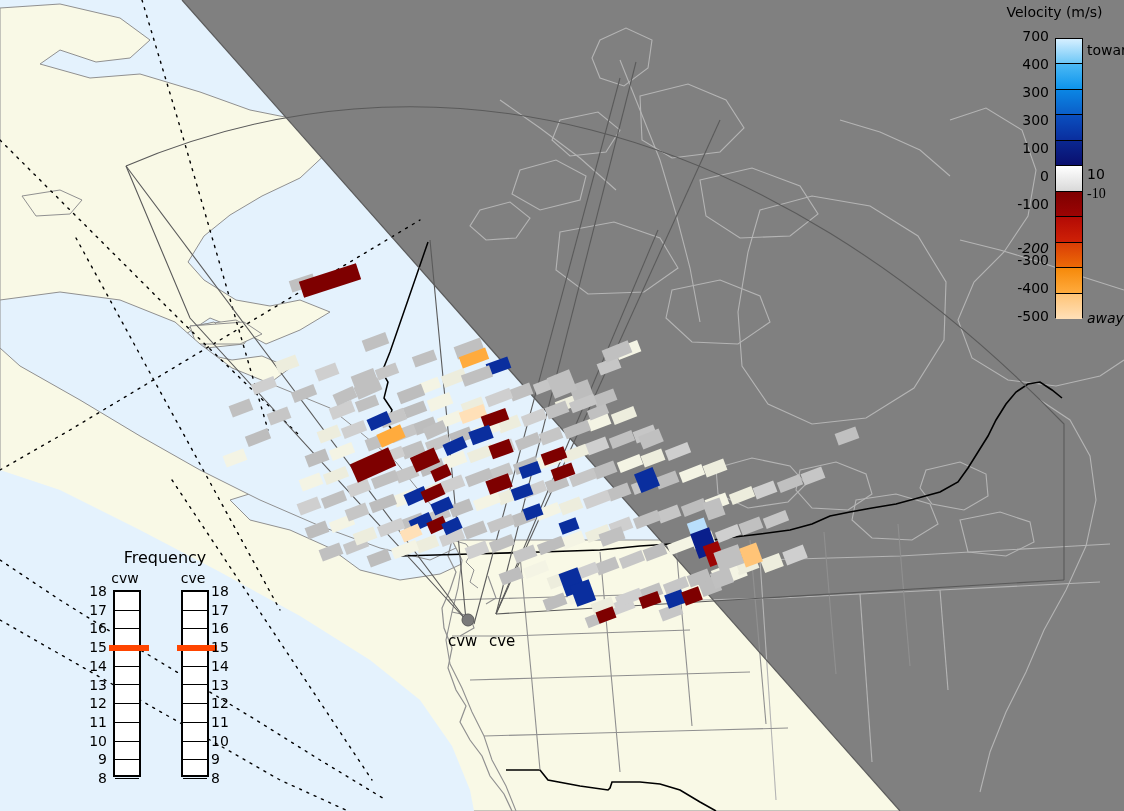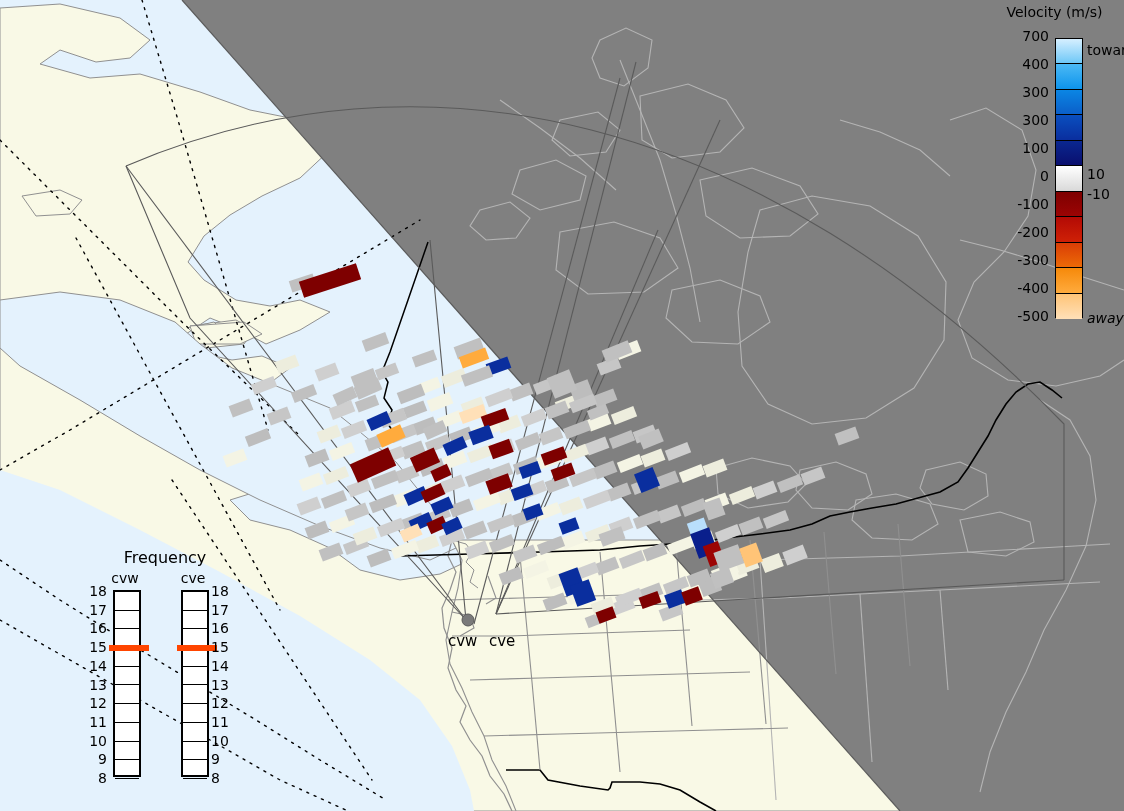--- a/index.html
+++ b/index.html
@@ -394,42 +394,42 @@
   <div id="cbar">
     <div class="cbtitle">Velocity (m/s)</div>
     <div id="cbticks">
         <span style="top: 0px;">700</span>
         <span style="top: 28px;">400</span>
         <span style="top: 56px;">300</span>
         <span style="top: 84px;">300</span>
         <span style="top: 112px;">100</span>
         <span style="top: 140px;">0</span>
         <span style="top: 168px; text-align: right;">-100</span>
-        <span style="top: 196px;">-200</span>
+        <span style="top: 212px; font-style: italic;">-200</span>
         <span style="top: 224px;">-300</span>
         <span style="top: 252px;">-400</span>
         <span style="top: 280px;">-500</span>
       </div>
     <div id="cbstrip">
         <div class="seg" style="height: 25.4545px; background: linear-gradient(rgb(214, 239, 255), rgb(111, 200, 247));"></div>
         <div class="seg" style="height: 25.4545px; background: linear-gradient(rgb(76, 185, 245), rgb(13, 148, 236));"></div>
         <div class="seg" style="height: 25.4545px; background: linear-gradient(rgb(11, 134, 228), rgb(11, 95, 201));"></div>
         <div class="seg" style="height: 25.4545px; background: linear-gradient(rgb(10, 79, 191), rgb(10, 46, 158));"></div>
         <div class="seg" style="height: 25.4545px; background: linear-gradient(rgb(10, 39, 144), rgb(10, 15, 110));"></div>
         <div class="seg" style="height: 25.4545px; background: linear-gradient(rgb(255, 255, 255), rgb(217, 217, 217));"></div>
         <div class="seg" style="height: 25.4545px; background: linear-gradient(rgb(126, 0, 0), rgb(156, 4, 4));"></div>
         <div class="seg" style="height: 25.4545px; background: linear-gradient(rgb(179, 10, 5), rgb(207, 33, 6));"></div>
         <div class="seg" style="height: 25.4545px; background: linear-gradient(rgb(218, 61, 6), rgb(236, 106, 7));"></div>
         <div class="seg" style="height: 25.4545px; background: linear-gradient(rgb(246, 137, 10), rgb(255, 171, 61));"></div>
         <div class="seg" style="height: 25.4545px; background: linear-gradient(rgb(255, 196, 119), rgb(255, 224, 184));"></div>
       </div>
     <div id="cbside">
         <span style="top: 14px;">toward</span>
         <span style="top: 138px;">10</span>
-        <span style="top: 158px;">-10</span>
+        <span style="top: 158px; font-family: Liberation Serif, serif;">-10</span>
         <span style="top: 282px; font-style: italic;">away</span>
       </div>
   </div>
 
   <div id="freq">
     <div class="ftitle">Frequency</div>
     <div id="freqcols">
         <div class="fcol" style="left: 0px;">
           <div class="fname">cvw</div>
           <div class="fbox">

